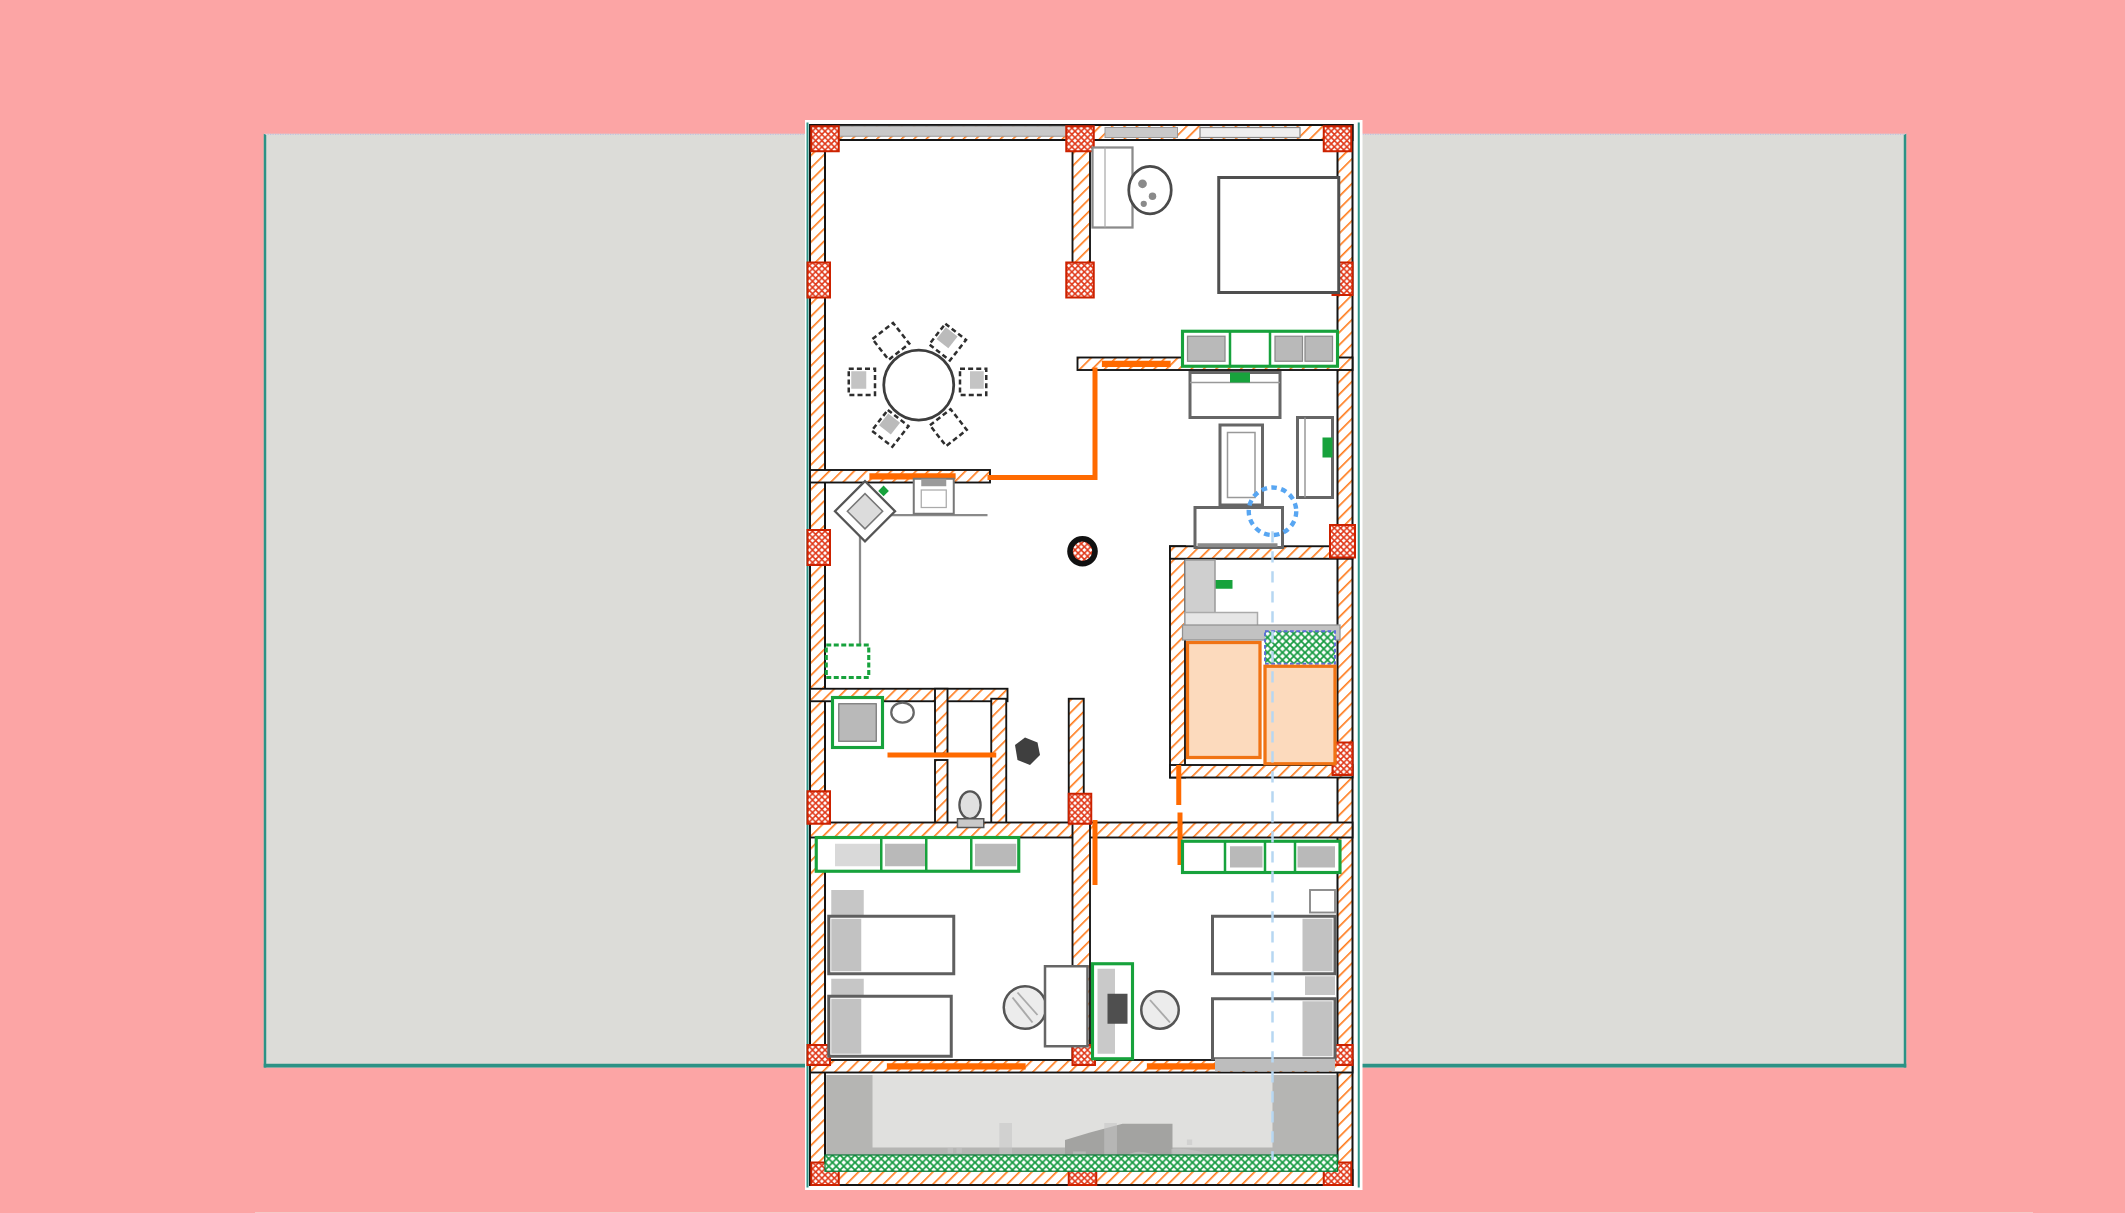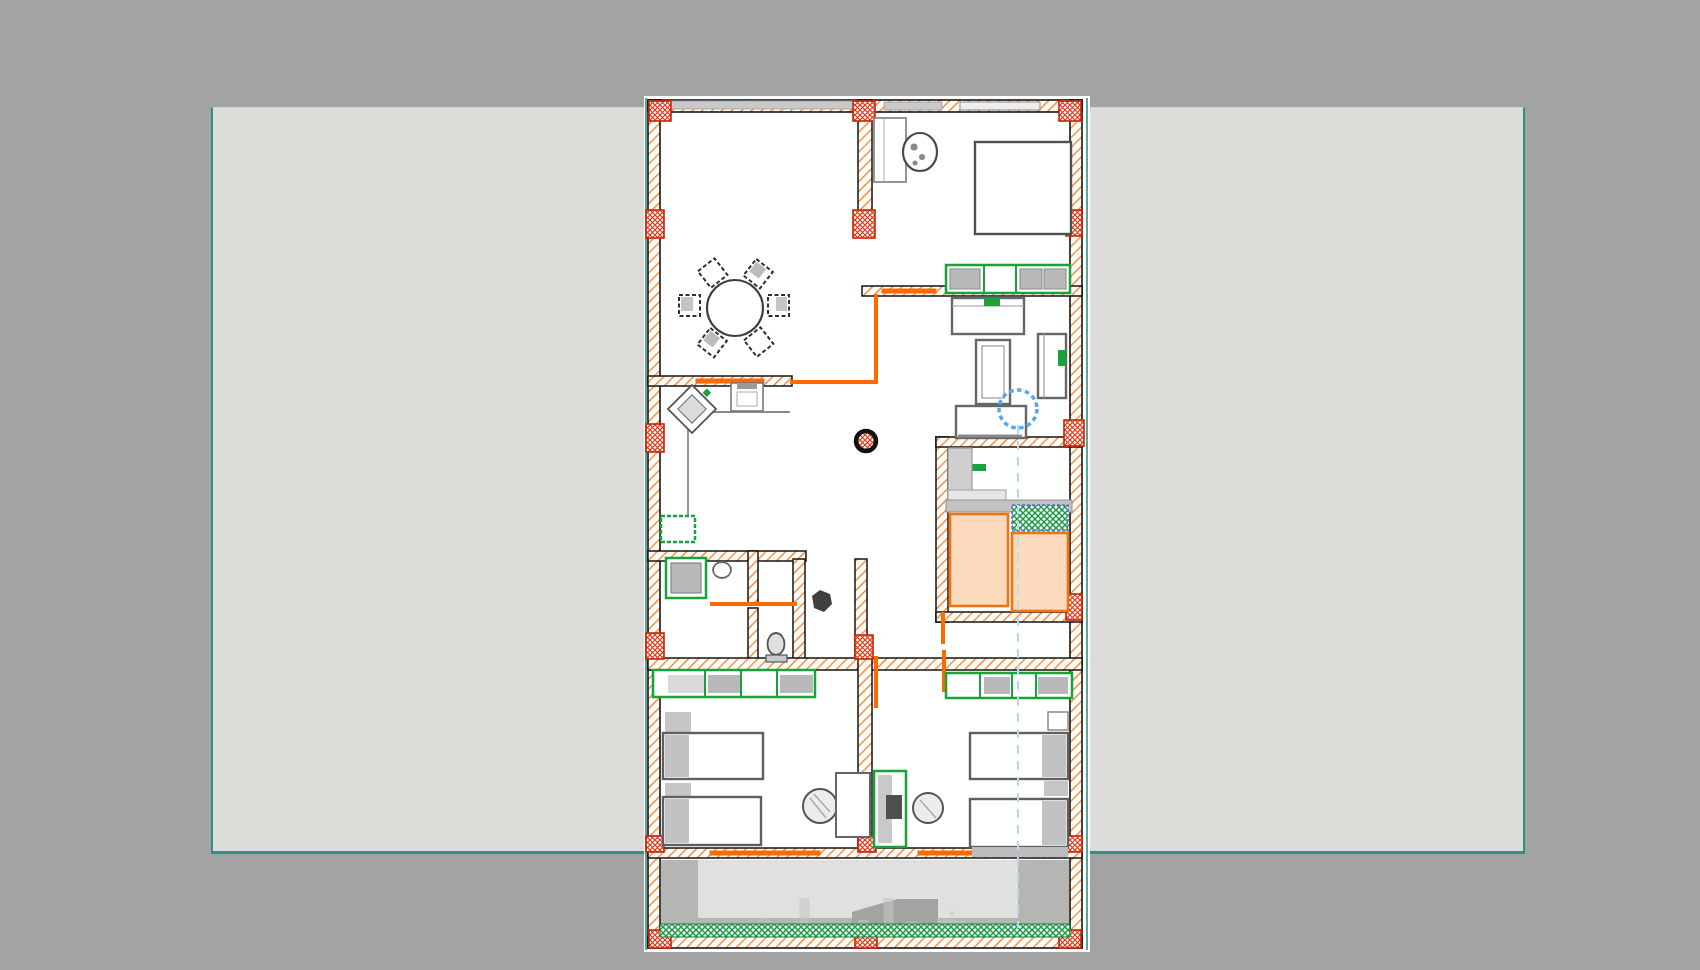--- a/index.html
+++ b/index.html
@@ -4,21 +4,21 @@
 <style>
   html,body{margin:0;padding:0;}
   .stage{position:relative;width:1700px;height:970px;overflow:hidden;font-family:"DejaVu Sans",sans-serif;}
   .artboard{position:absolute;border-left:2px solid;border-right:2px solid;border-bottom:3px solid;border-top:1px dotted #c3c0dd;}
   .plan{position:absolute;left:640px;top:94px;width:452px;height:862px;}
   svg text.watermark{font-family:"DejaVu Sans",sans-serif;font-weight:bold;opacity:.55;}
 </style>
 </head>
 <body>
 
-<div class="stage" style="background: #a3a3a3;">
+<div class="stage" style="background: #fca5a5;">
   <div class="artboard" style="left: 211px; top: 107px; width: 1310px; height: 743px; background: rgb(220, 220, 216); border-left-color: rgb(44, 146, 133); border-right-color: rgb(44, 146, 133); border-bottom-color: rgb(44, 146, 133);"></div>
   <svg class="plan" viewBox="640 94 452 862" xmlns="http://www.w3.org/2000/svg">
     <defs>
       <pattern id="hatchOrange" width="7" height="7" patternUnits="userSpaceOnUse" patternTransform="rotate(45)">
         <rect width="7" height="7" fill="#ffffff"></rect>
         <line x1="0" y1="0" x2="0" y2="7" stroke="#ff7a1a" stroke-width="2.6"></line>
       </pattern>
       <pattern id="hatchRed" width="5" height="5" patternUnits="userSpaceOnUse">
         <rect width="5" height="5" fill="#ffffff"></rect>
         <path d="M0,5 L5,0 M0,0 L5,5" stroke="#e03515" stroke-width="1.2"></path>

